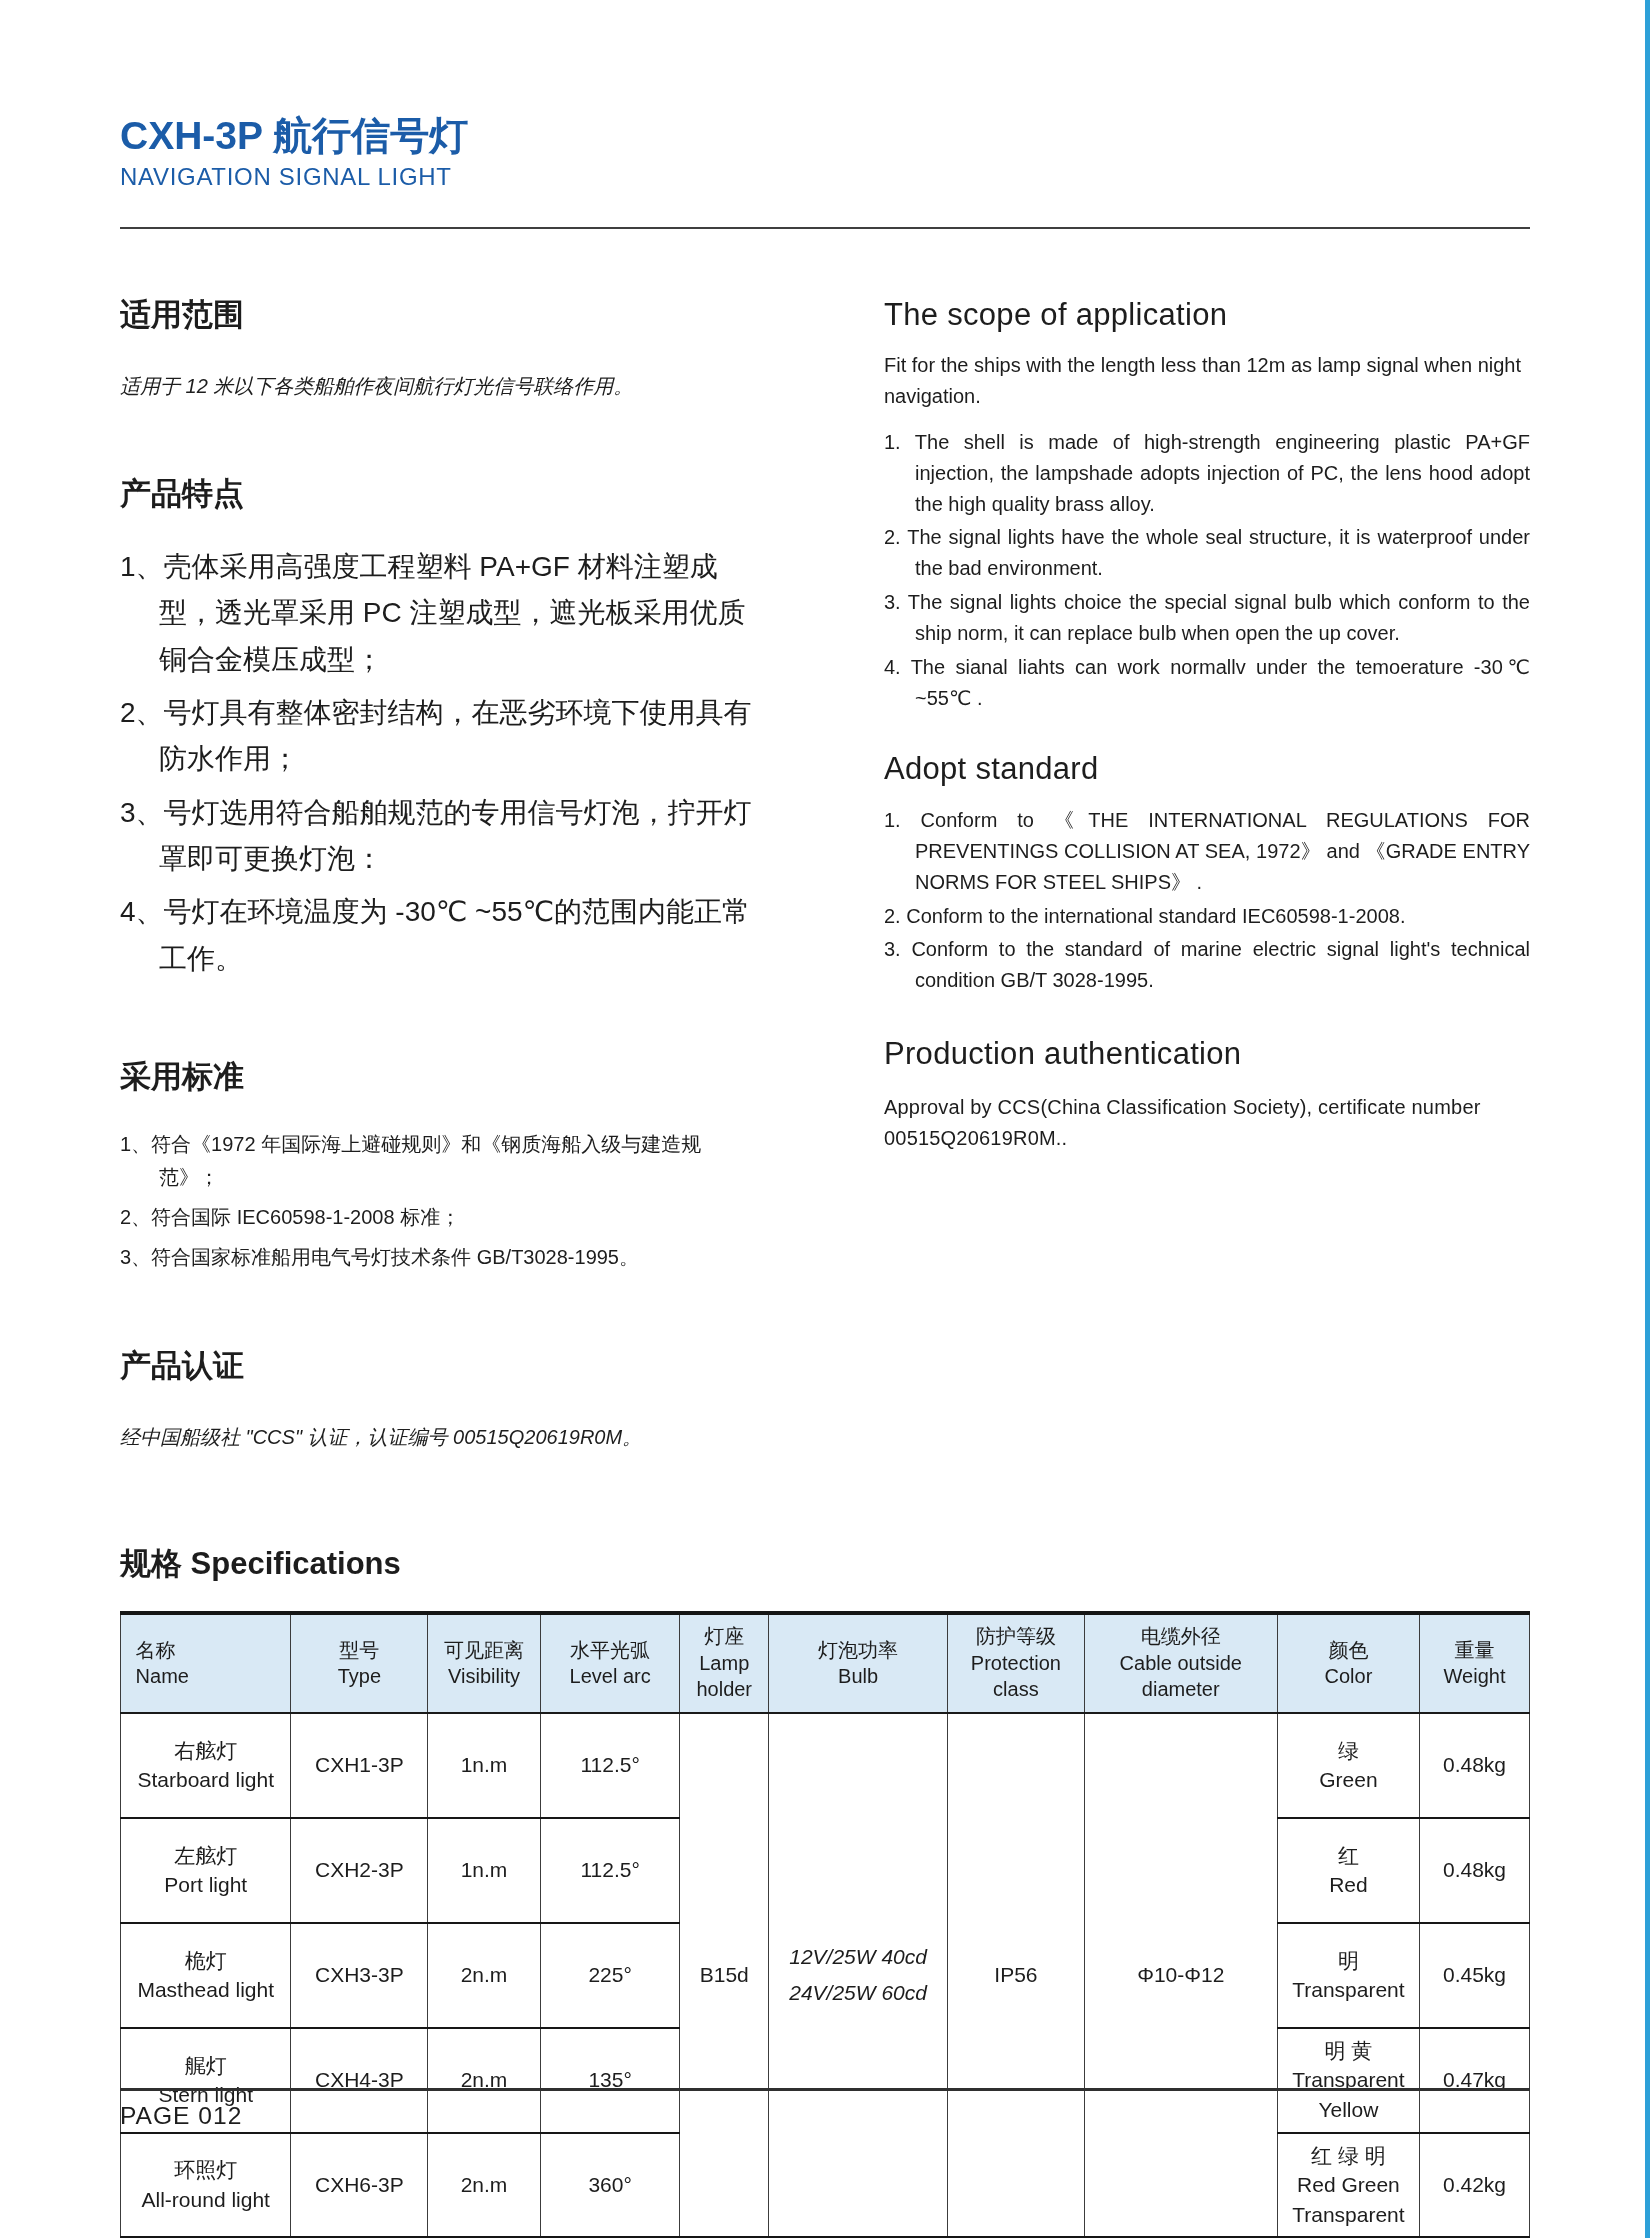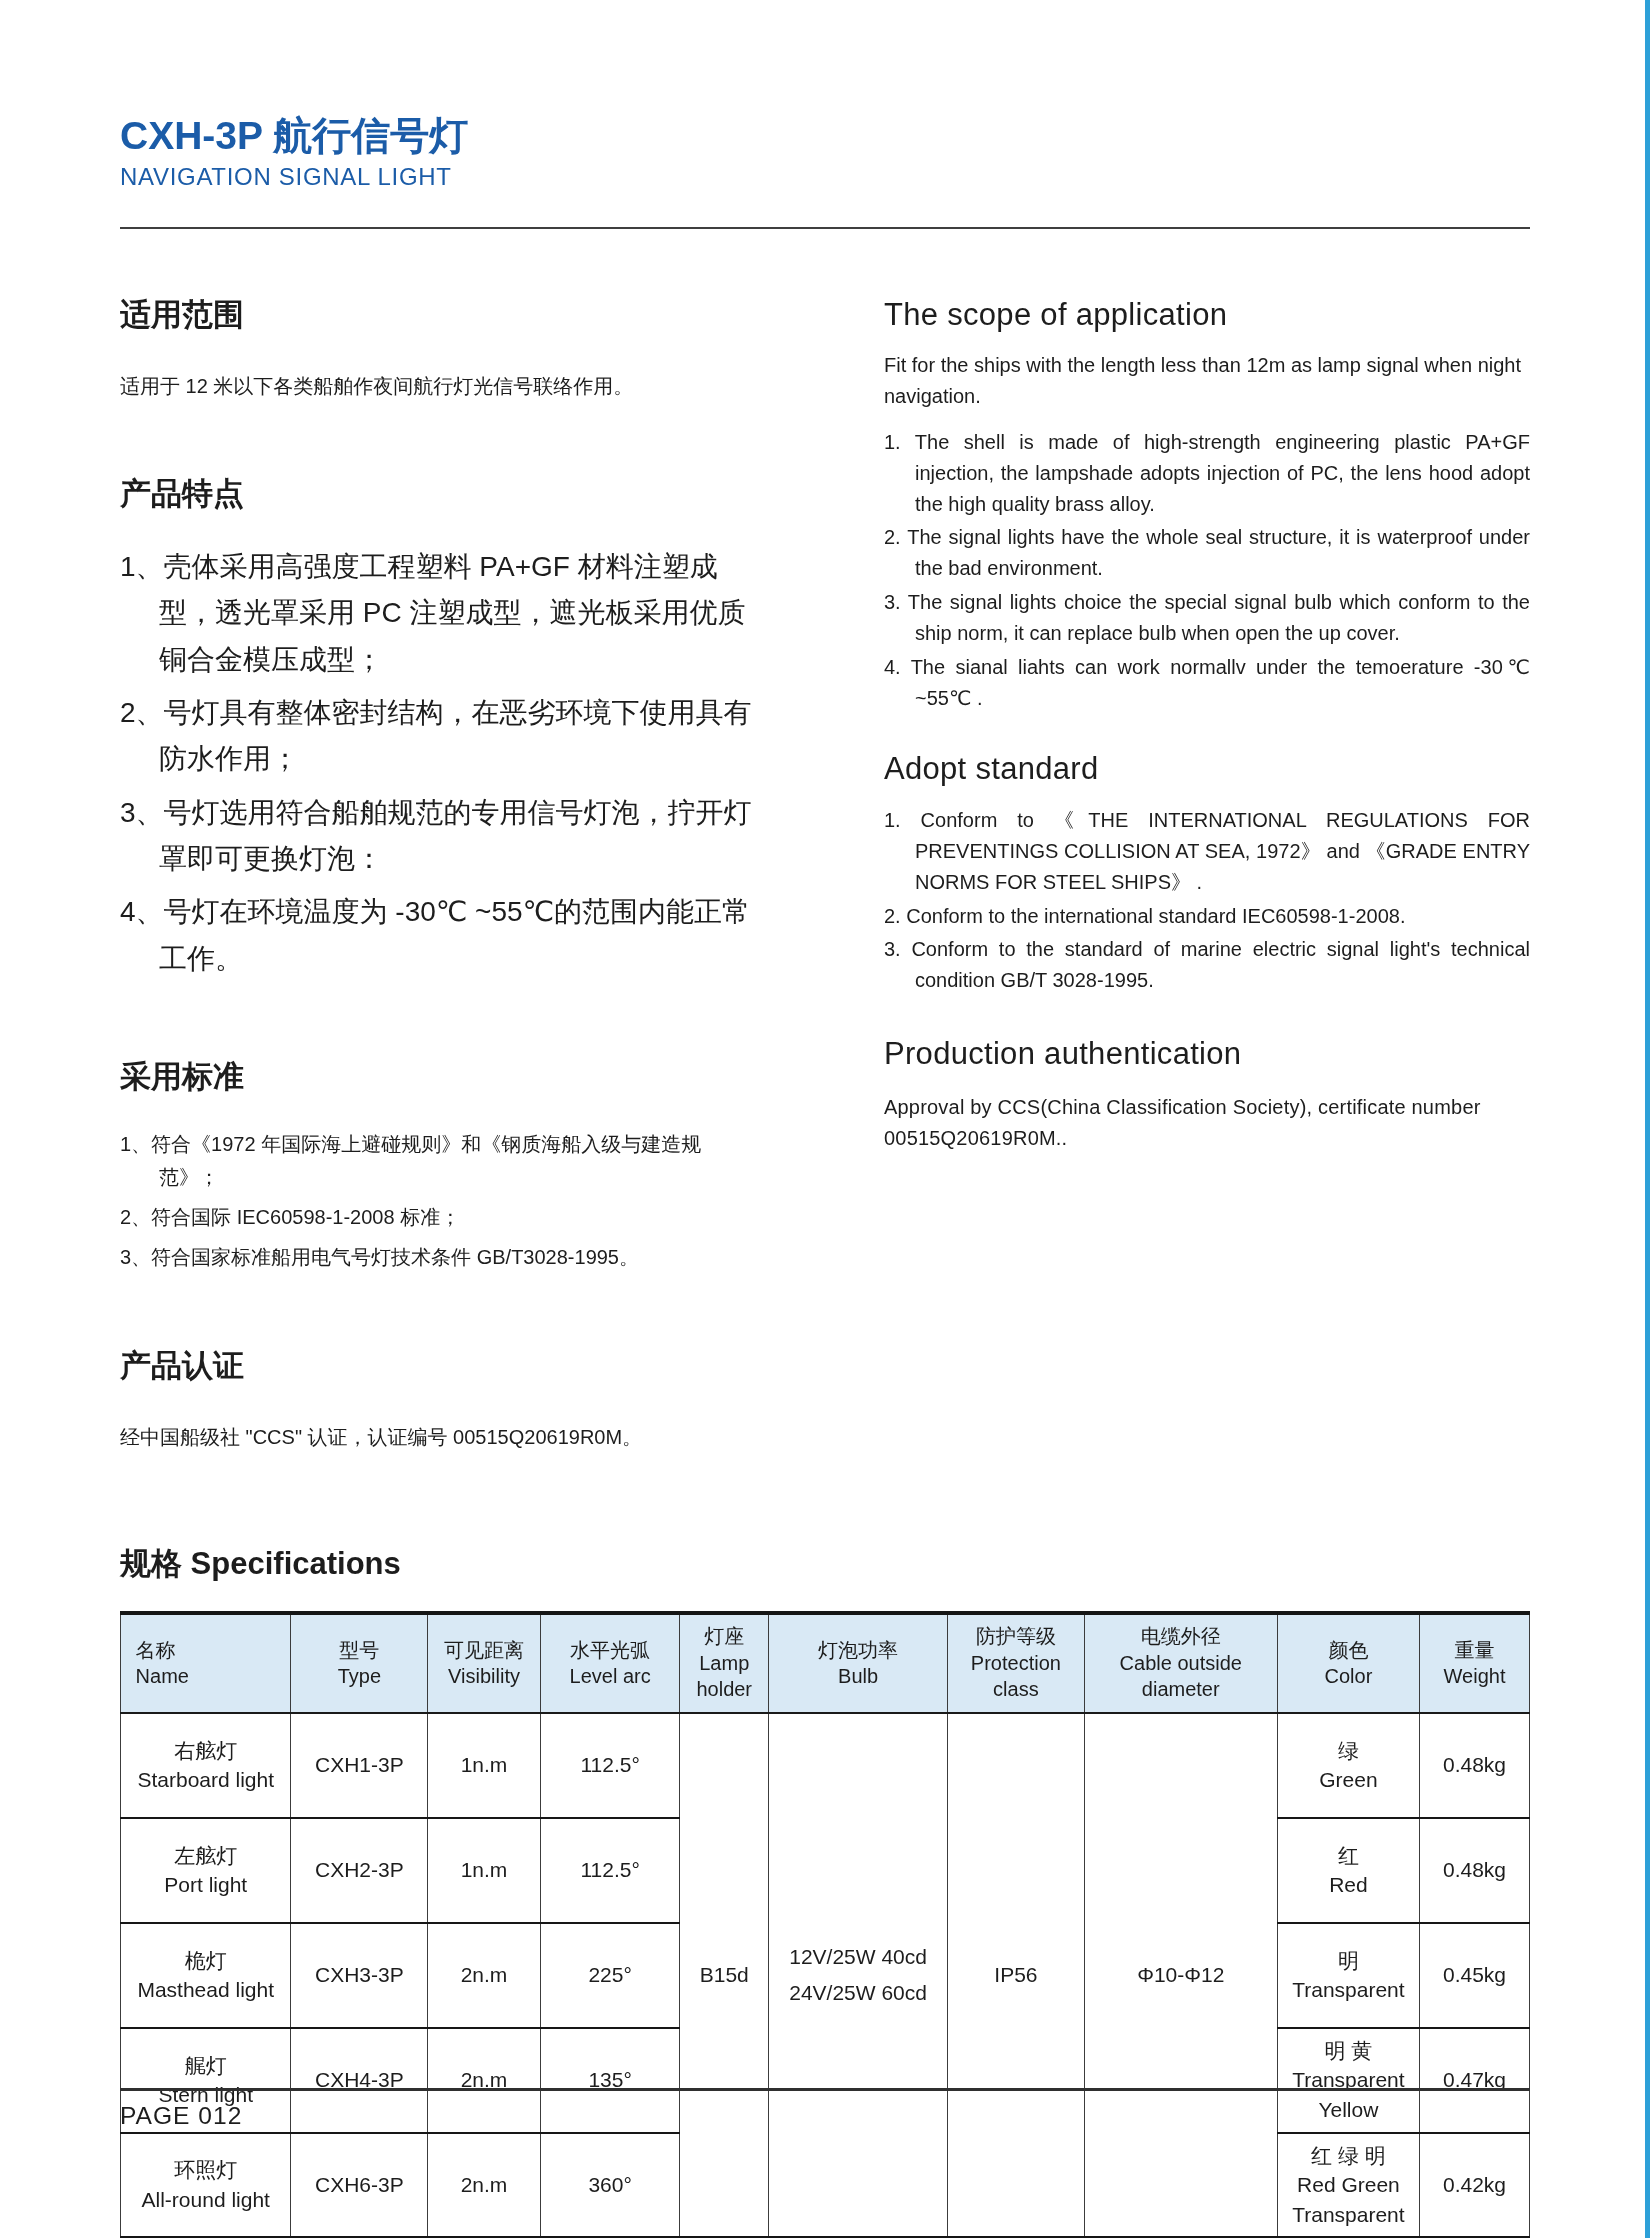--- a/index.html
+++ b/index.html
@@ -29,21 +29,21 @@
   .title-rule{margin-top:36px;border:none;border-top:2.7px solid var(--rule);}
 
   
   .columns{display:flex;margin-top:68px;min-height:837px;align-items:flex-start;gap:26px;}
   .col-cn{flex:none;width:633px;}
   .col-en{flex:1;margin-left:105px;}
 
   h2{margin:0;font-size:31px;line-height:1.15;font-weight:600;}
   .col-en h2{font-weight:400;letter-spacing:0.3px;}
 
-  .col-cn p{margin:0;font-size:20px;line-height:1.62;}
+  .col-cn p{margin:0;font-size:20px;line-height:1.62;font-style:italic;}
   .col-en p{margin:0;font-size:20px;line-height:1.55;}
 
   .cn-scope p{margin-top:37px;}
   .cn-features h2{margin-top:74px;}
   .cn-standards h2{margin-top:77px;}
   .cn-cert h2{margin-top:74px;}
   .cn-cert p{margin-top:37px;}
 
   ul.plain{list-style:none;margin:0;padding:0;}
   .cn-features ul{margin-top:32px;}
@@ -90,21 +90,21 @@
     text-align:center;vertical-align:middle;padding:4px 5.3px;
   }
   table.specs td:first-child{border-left:none;}
   table.specs tbody td{border-bottom:2.7px solid #161616;}
   table.specs tbody tr:last-child td{border-bottom:none;}
   table.specs td.span{border-bottom:none;}
   td.c-name{text-align:left;padding-left:14.6px;font-size:20.6px;line-height:1.5;}
   td.c-name span{display:block;}
   td.c-color{font-size:20px;line-height:1.4;padding:4px 2.7px;}
   td.c-color span{display:block;}
-  td.c-bulb .bulb-lines{display:inline-block;text-align:center;}
+  td.c-bulb .bulb-lines{display:inline-block;text-align:center;font-style:italic;}
   td.c-bulb .bulb-lines span{display:block;margin:6.7px 0;}
 
   
   .footer{position:absolute;left:120px;right:120px;top:2088px;}
   .footer-rule{border:none;border-top:3.3px solid #2f2f2f;margin:0;}
   .footer-text{margin-top:10.6px;font-size:24.6px;letter-spacing:1px;}
 </style>
 </head>
 <body>
 

